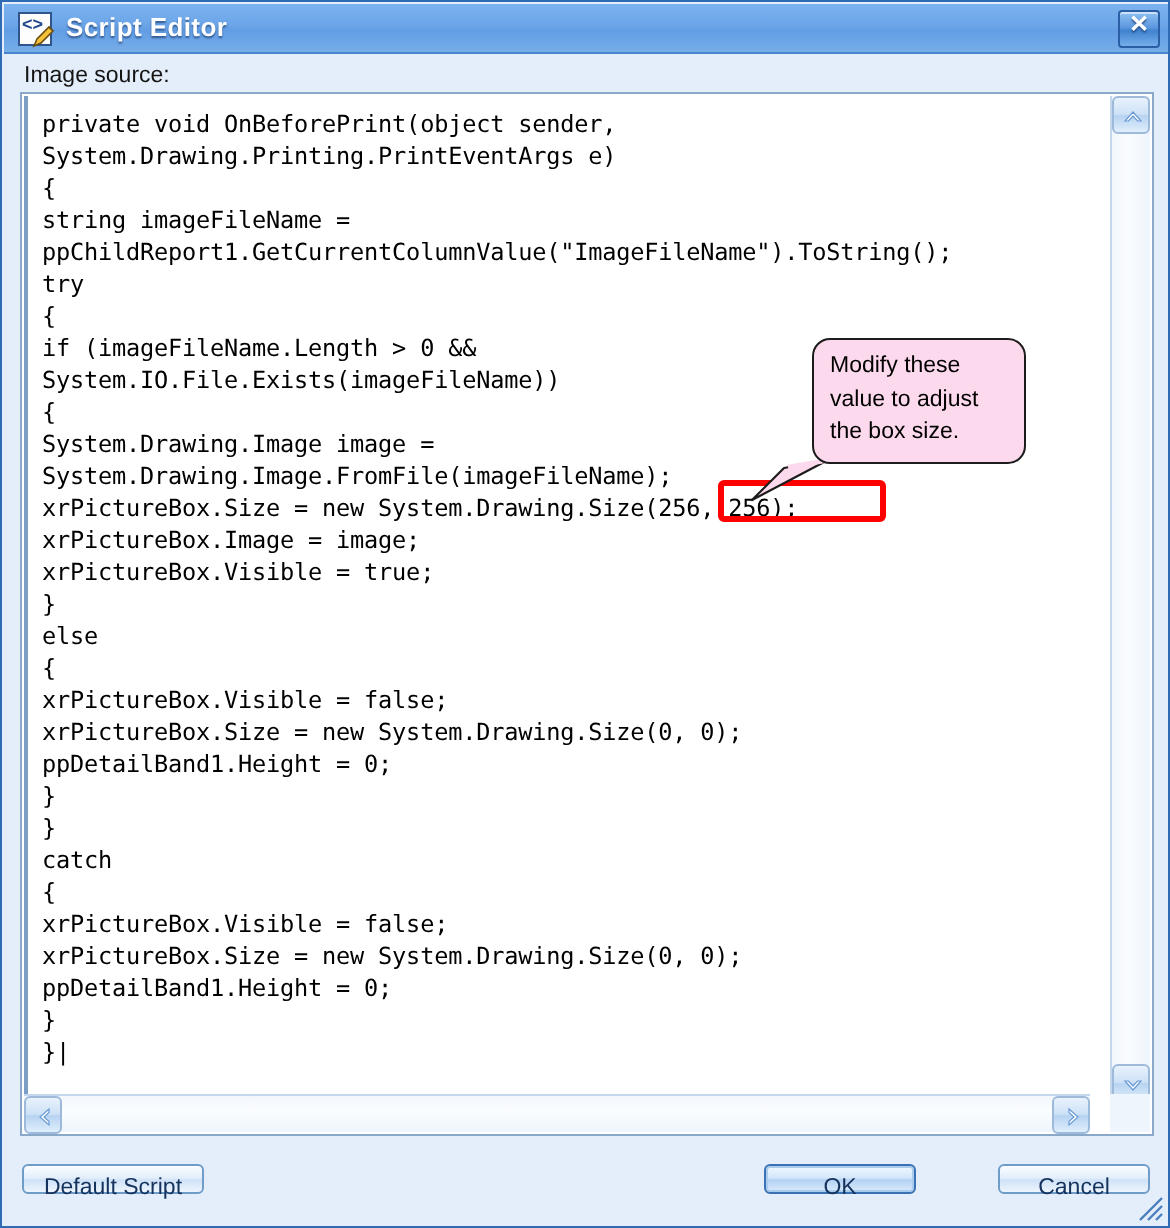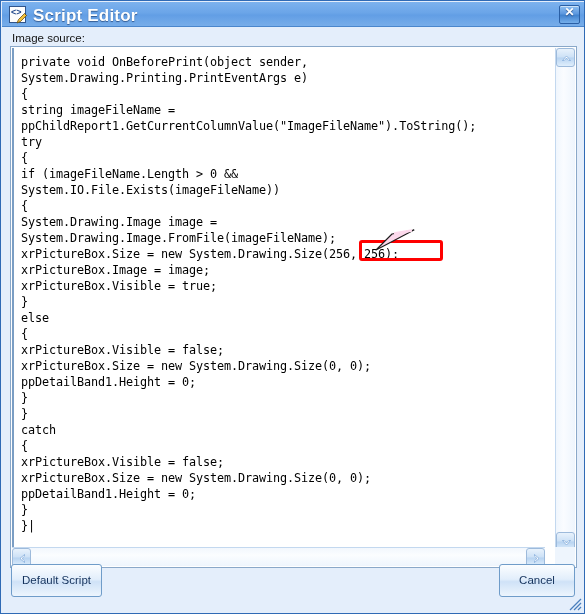--- a/index.html
+++ b/index.html
@@ -47,21 +47,21 @@
     font-weight: bold;
   }
   #title-icon .pen {
     position: absolute;
     right: -3px; bottom: -3px;
     width: 13px; height: 13px;
   }
   #title-text {
     position: absolute;
     left: 31px; top: 4px;
-    font-size: 17px;
+    font-size: 13px;
     font-weight: bold;
     color: #ffffff;
     text-shadow: 0 1px 1px rgba(20,50,100,0.65);
     letter-spacing: 0.2px;
     white-space: nowrap;
   }
   #close-button {
     position: absolute;
     right: 5px; top: 3px;
     width: 21px; height: 19px;
@@ -189,21 +189,21 @@
   }
   #callout-tail {
     position: absolute;
     left: 367px; top: 228px;
     width: 50px; height: 22px;
     pointer-events: none;
   }
   
   .btn {
     position: absolute;
-    height: 33px;
+    height: 15px;
     border: 1px solid #6f9cc9;
     border-radius: 3px;
     background: linear-gradient(to bottom, #fbfdff 0%, #e2eefb 46%, #cfe2f7 54%, #edf5fd 100%);
     font-family: "Liberation Sans", sans-serif;
     font-size: 11.5px;
     color: #14325c;
     cursor: default;
     box-sizing: border-box;
     text-align: center;
     line-height: 23px;
@@ -308,22 +308,28 @@
     <div id="corner-box"></div>
   </div>
 
   <div id="highlight-box"></div>
 
   <svg id="callout-tail" viewBox="0 0 50 22">
     <path d="M46 1 L8 21 L24 5 Z" fill="#fcd9ec" stroke="#1c1c1c" stroke-width="1.1" stroke-linejoin="round"></path>
     <path d="M44 1.5 L26 4.5" stroke="#fcd9ec" stroke-width="2.4"></path>
   </svg>
 
+  <div id="callout">
+    <div id="callout-text">Modify these
+value to adjust
+the box size.</div>
+  </div>
 
   <button class="btn" id="default-script-button">Default Script</button>
+  <button class="btn" id="ok-button">OK</button>
   <button class="btn" id="cancel-button">Cancel</button>
 
   <svg id="resize-grip" viewBox="0 0 14 14">
     <g stroke="#4a7fbd" stroke-width="1.2">
       <path d="M13 2 L2 13"></path>
       <path d="M13 6 L6 13"></path>
       <path d="M13 10 L10 13"></path>
     </g>
   </svg>
 

